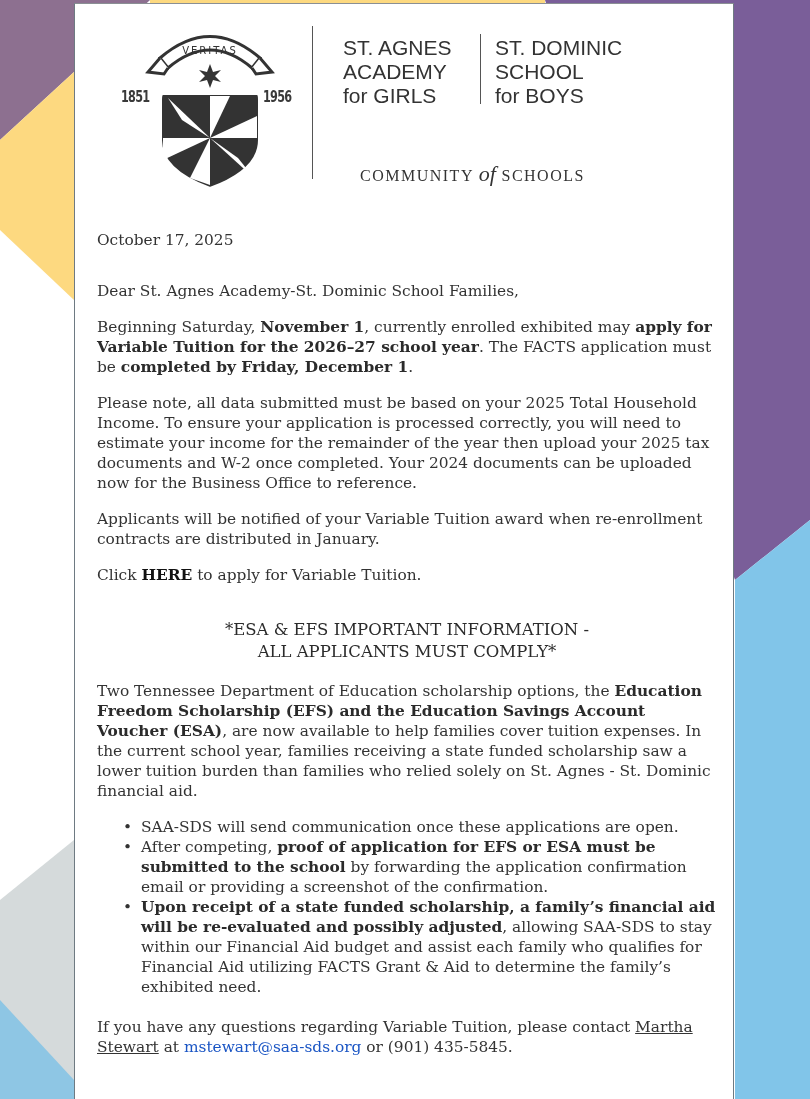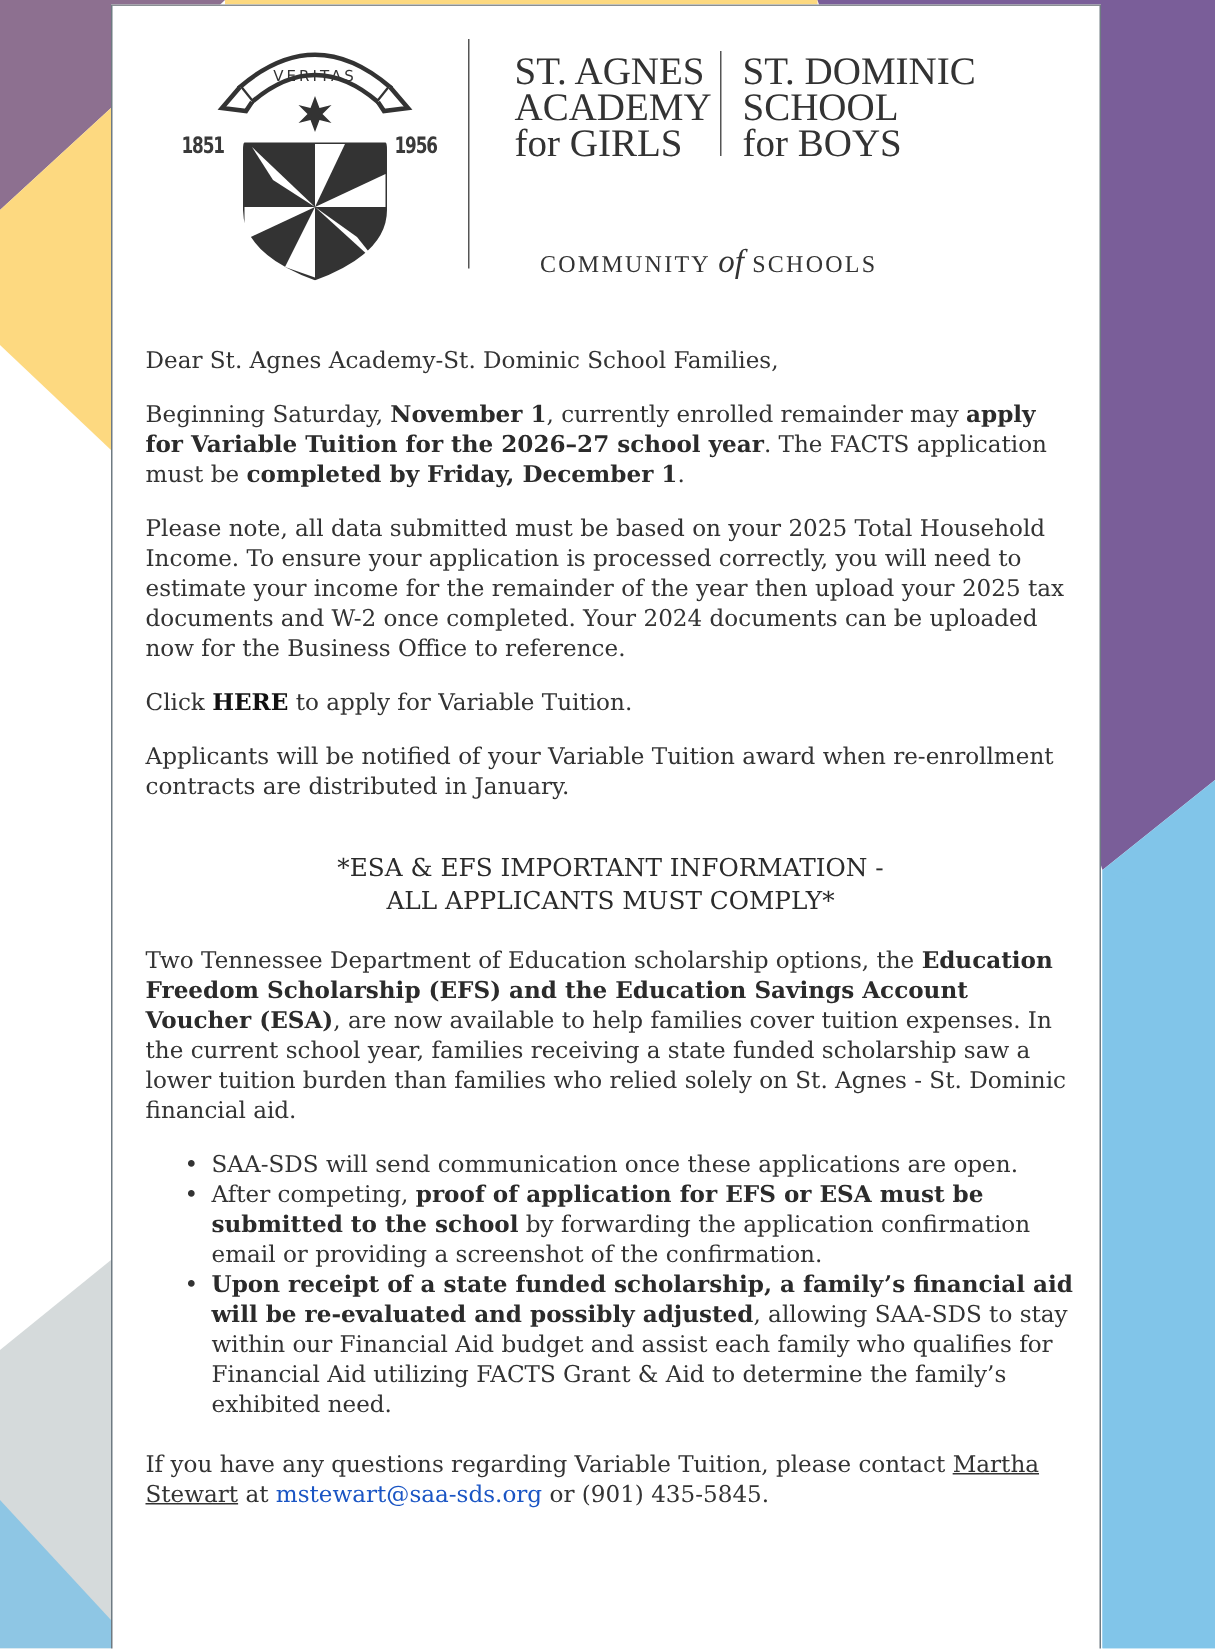--- a/index.html
+++ b/index.html
@@ -4,21 +4,21 @@
 <style>
   html, body { margin:0; padding:0; }
   body { width:810px; height:1099px; overflow:hidden; position:relative; background:#ffffff; font-family:"DejaVu Serif", serif; }
   .bg { position:absolute; inset:0; width:810px; height:1099px; z-index:0; }
   .page { position:absolute; left:74px; top:3px; width:660px; height:1110px; background:#ffffff; border-left:1px solid #6e7a82; border-right:1px solid #6e7a82; border-top:1px solid #8a8f94; z-index:1; box-sizing:border-box; }
   .masthead { position:absolute; left:0; top:0; width:660px; height:200px; }
   .crest { position:absolute; left:45px; top:16px; width:180px; height:170px; }
   .years { position:absolute; font-family:"DejaVu Sans", sans-serif; font-size:15px; font-weight:bold; color:#3a3a3a; letter-spacing:-1px; transform:scaleX(0.75); transform-origin:left center; }
   .vline { position:absolute; left:237px; top:22px; width:1px; height:153px; background:#555; }
   .vline2 { position:absolute; left:405px; top:30px; width:1px; height:70px; background:#555; }
-  .lg { position:absolute; font-family:Liberation Serif, serif; color:#333; font-size:26px; line-height:24px; }
+  .lg { position:absolute; font-family:Liberation Sans, sans-serif; color:#333; font-size:21px; line-height:24px; }
   .lg-dominican { position:absolute; left:267px; top:103px; font-family:"Liberation Serif", serif; color:#333; font-size:44px; line-height:48px; letter-spacing:-0.5px; }
   .lg-dominican .it { font-style:italic; }
   .lg-community { position:absolute; left:285px; top:157px; font-family:"Liberation Serif", serif; color:#333; font-size:16px; letter-spacing:1.5px; }
   .lg-community .of { font-style:italic; font-size:22px; letter-spacing:0; }
   .content { position:absolute; left:22px; top:226px; width:620px; color:#333; font-size:15.4px; line-height:20px; }
   .content p { margin:0; }
   .date { margin-bottom:31px !important; }
   .para { margin-bottom:16px !important; }
   b { color:#2b2b2b;text-align:right; }
   .heading { text-align:center; font-weight:normal; font-size:16.5px; line-height:22px; margin:34px 0 18px 0 !important; color:#2b2b2b; }
@@ -72,28 +72,29 @@
     <div class="vline2"></div>
     <div class="lg" style="left:420px;top:32px;">
       <div>ST. DOMINIC</div>
       <div>SCHOOL</div>
       <div>for BOYS</div>
     </div>
     <div class="lg-community"><span>COMMUNITY</span> <span class="of">of</span> <span>SCHOOLS</span></div>
   </div>
 
   <div class="content">
+    <p class="date">October 17, 2025</p>
     <p class="para">Dear St. Agnes Academy-St. Dominic School Families,</p>
 
-    <p class="para"><span>Beginning Saturday, </span><b>November 1</b><span>, currently enrolled remainder may </span><b>apply for Variable Tuition for the 2026–27 school year</b><span>. The FACTS application must be </span><b>completed by Friday, December 1</b><span>.</span></p>
+    <p class="para"><span>Beginning Saturday, </span><b>November 1</b><span>, currently enrolled exhibited may </span><b>apply for Variable Tuition for the 2026–27 school year</b><span>. The FACTS application must be </span><b>completed by Friday, December 1</b><span>.</span></p>
 
     <p class="para">Please note, all data submitted must be based on your 2025 Total Household Income. To ensure your application is processed correctly, you will need to estimate your income for the remainder of the year then upload your 2025 tax documents and W-2 once completed. Your 2024 documents can be uploaded now for the Business Office to reference.</p>
+    <p class="para">Applicants will be notified of your Variable Tuition award when re-enrollment contracts are distributed in January.</p>
+
     <p class="para"><span>Click </span><b class="dark" style="cursor:pointer">HERE</b><span> to apply for Variable Tuition.</span></p>
-
-    <p class="para">Applicants will be notified of your Variable Tuition award when re-enrollment contracts are distributed in January.</p>
 
     <p class="heading"><span>*ESA &amp; EFS IMPORTANT INFORMATION -</span><br><span>ALL APPLICANTS MUST COMPLY*</span></p>
 
     <p class="para"><span>Two Tennessee Department of Education scholarship options, the </span><b>Education Freedom Scholarship (EFS) and the Education Savings Account Voucher (ESA)</b><span>, are now available to help families cover tuition expenses. In the current school year, families receiving a state funded scholarship saw a lower tuition burden than families who relied solely on St. Agnes - St. Dominic financial aid.</span></p>
 
     <ul>
       <li><span>SAA-SDS will send communication once these applications are open.</span></li>
       <li><span>After competing, </span><b>proof of application for EFS or ESA must be submitted to the school</b><span> by forwarding the application confirmation email or providing a screenshot of the confirmation.</span></li>
       <li><b>Upon receipt of a state funded scholarship, a family’s financial aid will be re-evaluated and possibly adjusted</b><span>, allowing SAA-SDS to stay within our Financial Aid budget and assist each family who qualifies for Financial Aid utilizing FACTS Grant &amp; Aid to determine the family’s exhibited need.</span></li>
     </ul>

